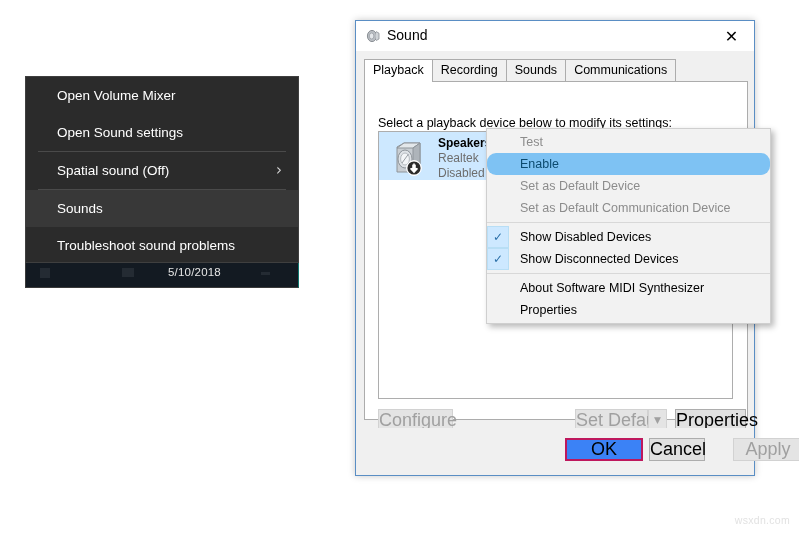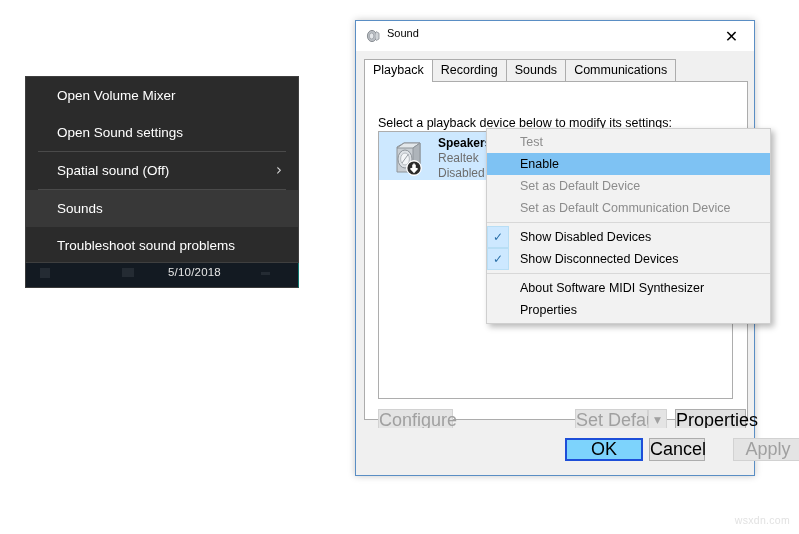--- a/index.html
+++ b/index.html
@@ -106,21 +106,21 @@
     position: absolute;
     left: 9px;
     top: 7px;
     width: 16px;
     height: 16px;
   }
   #dialog-title {
     position: absolute;
     left: 31px;
     top: 6px;
-    font-size: 11px;
+    font-size: 14px;
     color: #000000;
   }
   #dialog-close {
     position: absolute;
     right: 0;
     top: 0;
     width: 45px;
     height: 30px;
     display: flex;
     align-items: center;
@@ -237,22 +237,22 @@
     box-sizing: border-box;
     cursor: default;
     white-space: nowrap;
   }
   .btn.disabled {
     color: #a0a0a0;
     background: #e4e4e4;
     border-color: #d2d2d2;
   }
   .btn.default {
-    border: 2px solid #1d4ed8;
-    background: #7dd3fc;
+    border: 2px solid #be185d;
+    background: #3b82f6;
     line-height: 19px;
   }
   #btn-configure { left: 0; top: 0; width: 75px; }
   #btn-setdefault {
     left: 197px; top: 0; width: 73px;
     text-align: center;
   }
   #btn-setdefault-split {
     left: 270px; top: 0; width: 19px;
     font-size: 9px;
@@ -292,21 +292,22 @@
     line-height: 22px;
     padding-left: 33px;
     font-size: 12.5px;
     color: #000000;
     white-space: nowrap;
     cursor: default;
   }
   .cm-item.disabled { color: #8c8c8c; }
   .cm-item.highlight {
     background: #7ec2f3;
-    color: #000000;
+    color: #0c4a6e;
+    border-radius: 9px;
   }
   .cm-sep {
     height: 1px;
     background: #d8d8d8;
     margin: 3px 0 3px 0;
   }
   .cm-check {
     position: absolute;
     left: 0px;
     top: 0px;

